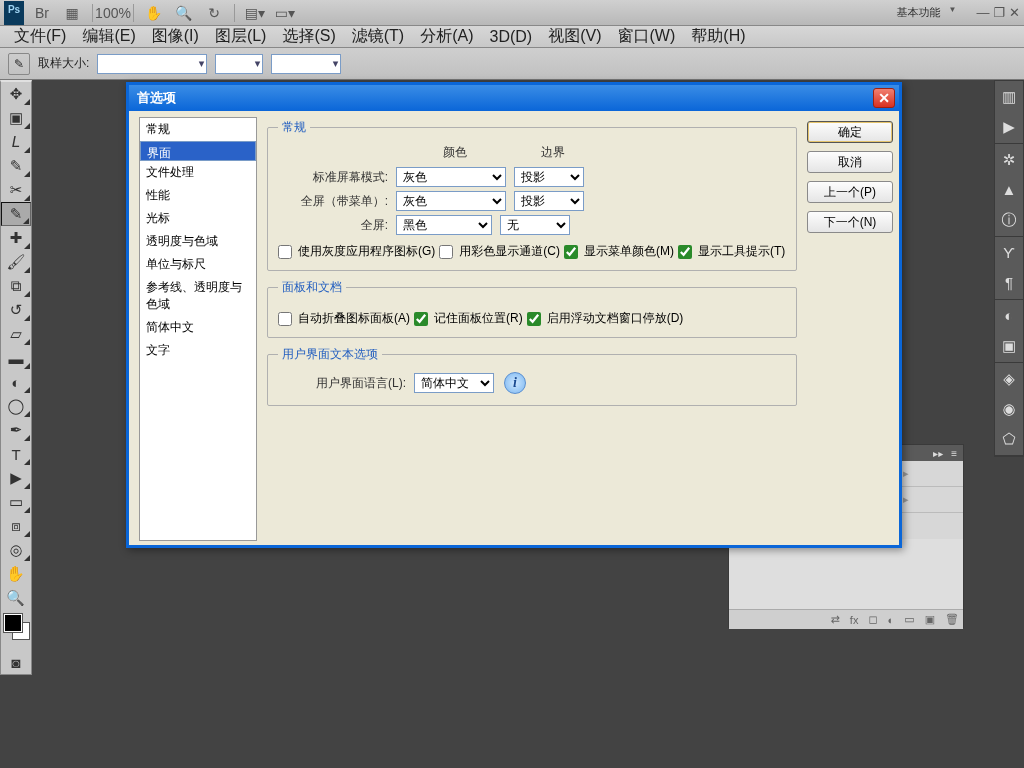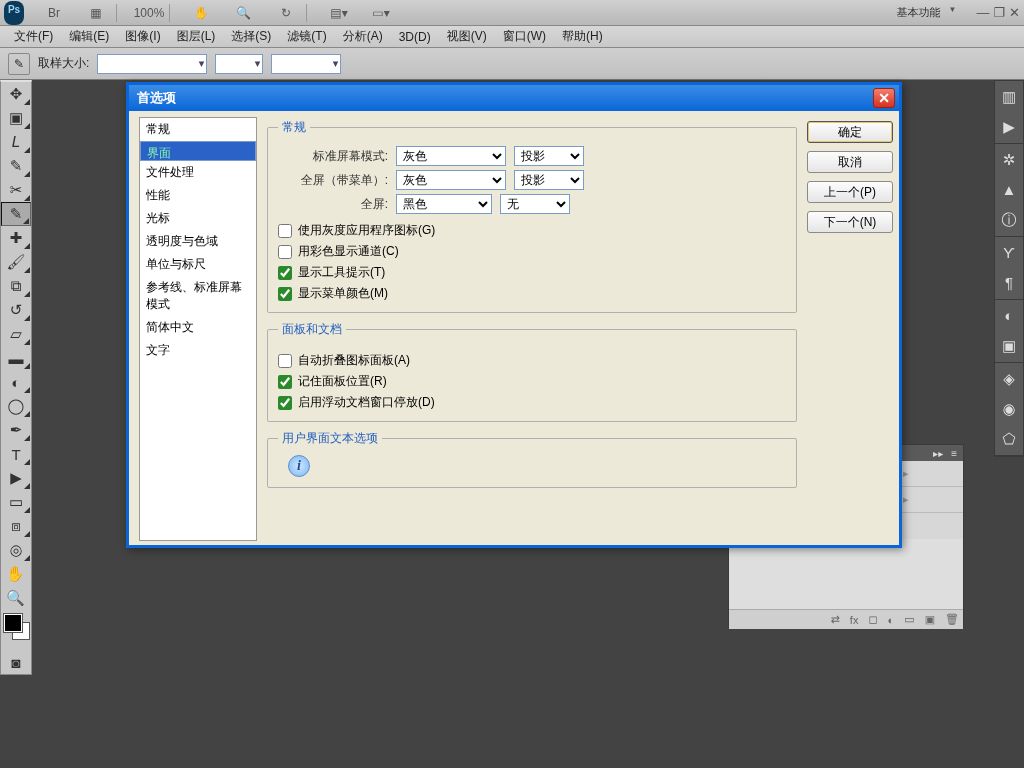--- a/index.html
+++ b/index.html
@@ -1,30 +1,30 @@
 <!DOCTYPE html>
 <html><head>
 <meta charset="utf-8">
 <style>
 * { box-sizing: border-box; margin: 0; padding: 0; font-family: "Microsoft YaHei", "SimSun", sans-serif; }
 body { width: 1024px; height: 768px; background: #434343; overflow: hidden; font-size: 12px; }
 
 
 .appbar { height: 26px; background: linear-gradient(#d0d0d0,#b8b8b8); border-bottom: 1px solid #888; display: flex; align-items: center; padding: 0 4px; gap: 6px; }
-.appbar .ps { width: 20px; height: 24px; background: #0a3a5c; color: #9fd4f3; font: bold 10px/18px Arial; text-align: center; border-radius: 8px; }
-.appbar .ic { width: 24px; height: 24px; border-radius: 2px; display: flex; align-items: center; justify-content: center; color: #555; font-size: 12px; margin-left: 12px; }
+.appbar .ps { width: 20px; height: 24px; background: #0a3a5c; color: #9fd4f3; font: bold 10px/18px Arial; text-align: center; border-radius: 0; }
+.appbar .ic { width: 24px; height: 24px; border-radius: 2px; display: flex; align-items: center; justify-content: center; color: #555; font-size: 14px; }
 .appbar .sep { width: 1px; height: 18px; background: #999; margin: 0 2px; }
 .appbar .spacer { flex: 1; }
 .appbar .workspace { padding: 2px 22px 2px 10px; font-size: 11px; color: #333; position: relative; }
 .appbar .workspace::after { content: "▼"; position: absolute; right: 6px; font-size: 8px; color: #555; }
 .winctl { display: flex; gap: 4px; margin-left: 8px; color: #555; font-size: 13px; }
 
 
 .menubar { height: 22px; background: linear-gradient(#d7d7d7,#c8c8c8); border-bottom: 1px solid #888; display: flex; align-items: center; padding: 0 6px; }
-.menubar span { padding: 2px 8px; font-size: 12px; color: #222; cursor: default; }
+.menubar span { padding: 2px 8px; font-size: 16px; color: #222; cursor: default; }
 
 
 .optbar { height: 32px; background: linear-gradient(#cfcfcf,#c0c0c0); border-bottom: 1px solid #777; display: flex; align-items: center; padding: 0 8px; gap: 8px; color: #222; font-size: 12px; }
 .optbar .swatch { width: 22px; height: 22px; border: 1px solid #888; border-radius: 2px; display: flex; align-items: center; justify-content: center; }
 .optbar .dd { height: 20px; border: 1px solid #7a9cc7; background: #fff; padding: 0 14px 0 4px; font-size: 11px; color: #444; position: relative; }
 .optbar .dd::after { content: "▾"; position: absolute; right: 2px; top: 2px; color: #446; }
 
 
 .toolbox { position: absolute; left: 0; top: 80px; width: 32px; background: #c8c8c8; border: 1px solid #888; border-top: 2px solid #e0e0e0; }
 .toolbox .t { width: 30px; height: 24px; display: flex; align-items: center; justify-content: center; color: #333; font-size: 15px; border-bottom: 0; cursor: pointer; position: relative; }
@@ -52,37 +52,37 @@
 
 
 .dlg { position: absolute; left: 126px; top: 82px; width: 776px; height: 466px; background: #ece9d8; border: 3px solid #0a66d8; box-shadow: 2px 2px 8px rgba(0,0,0,.4); }
 .titlebar { height: 26px; background: linear-gradient(#3a8de6,#0a66d8); color: #fff; display: flex; align-items: center; padding: 0 4px 0 8px; font-size: 13px; font-weight: bold; }
 .titlebar .sp { flex: 1; }
 .closebtn { width: 22px; height: 20px; background: linear-gradient(#f08070,#d83020); border: 1px solid #a02010; border-radius: 3px; color: #fff; font: bold 14px/18px Arial; text-align: center; cursor: pointer; }
 
 .dlg-body { display: flex; height: 436px; padding: 6px 6px 6px 10px; gap: 10px; }
 .catlist { width: 118px; background: #fff; border: 1px solid #999; font-size: 12px; }
 .catlist .cat { padding: 3px 6px; cursor: default; }
-.catlist .cat.sel { background: #2a62c8; color: #86efac; }
+.catlist .cat.sel { background: #2a62c8; color: #ffffff; }
 
 .center { flex: 1; display: flex; flex-direction: column; gap: 8px; padding-top: 2px; }
 .btncol { width: 86px; display: flex; flex-direction: column; gap: 8px; padding-top: 4px; }
 .btn { height: 22px; border: 1px solid #8a8a8a; background: linear-gradient(#fdfdfd,#e5e5e5); border-radius: 3px; font-size: 12px; cursor: pointer; }
 .btn.ok { border: 1px solid #555; box-shadow: 0 0 0 1px #e5c46b inset; font-family: Liberation Serif, serif; }
 
 fieldset { border: 1px solid #b0b0b0; border-radius: 2px; padding: 8px 10px 10px; }
 legend { color: #2560c0; font-size: 12px; padding: 0 4px; }
 .hdr { display: flex; gap: 0; margin-bottom: 4px; }
 .hdr .h { font-size: 12px; text-align: center; color: #333; }
 
 .frow { display: flex; align-items: center; height: 24px; gap: 8px; }
 .frow .lab { width: 110px; text-align: right; font-size: 12px; color: #333; }
 .sel { height: 20px; border: 1px solid #7a9cc7; background: #fff; font-size: 12px; padding: 0 2px; }
 
-.cklist { margin-top: 6px; display: flex; flex-direction: column; gap: 4px; }
+.cklist { margin-top: 6px; display: flex; gap: 4px; }
 .ck { display: flex; align-items: center; gap: 6px; font-size: 12px; }
 .ck input { width: 14px; height: 14px; accent-color: #2a8a2a; }
 
 .inforow { display: flex; align-items: center; gap: 10px; }
 .info-ic { width: 22px; height: 22px; border-radius: 50%; background: radial-gradient(#cfe8ff,#7ab6f0); border: 1px solid #5a8fd0; color: #1a4a90; font: bold italic 14px/20px Georgia; text-align: center; }
 .info-txt { font-size: 11px; color: #333; line-height: 1.3; }
 </style>
 </head>
 <body>
 
@@ -222,29 +222,34 @@
   </div>
   <div class="dlg-body">
     <div class="catlist">
       <div class="cat">常规</div>
       <div class="cat sel">界面</div>
       <div class="cat">文件处理</div>
       <div class="cat">性能</div>
       <div class="cat">光标</div>
       <div class="cat">透明度与色域</div>
       <div class="cat">单位与标尺</div>
-      <div class="cat">参考线、标准屏幕模式</div>
+      <div class="cat">参考线、透明度与色域</div>
       <div class="cat">简体中文</div>
       <div class="cat">文字</div>
     </div>
 
     <div class="center">
 
       <fieldset>
         <legend>常规</legend>
+        <div class="hdr">
+          <div style="width:118px"></div>
+          <div class="h" style="width:118px">颜色</div>
+          <div class="h" style="width:78px">边界</div>
+        </div>
         <div class="frow">
           <div class="lab">标准屏幕模式:</div>
           <select class="sel" style="width:110px"><option>灰色</option></select>
           <select class="sel" style="width:70px"><option>投影</option></select>
         </div>
         <div class="frow">
           <div class="lab">全屏（带菜单）:</div>
           <select class="sel" style="width:110px"><option>灰色</option></select>
           <select class="sel" style="width:70px"><option>投影</option></select>
         </div>
@@ -257,25 +262,25 @@
           <label class="ck">
               <input type="checkbox" style="">
               <span>使用灰度应用程序图标(G)</span>
             </label>
           <label class="ck">
               <input type="checkbox" style="">
               <span>用彩色显示通道(C)</span>
             </label>
           <label class="ck">
               <input type="checkbox" checked="" style="">
+              <span>显示菜单颜色(M)</span>
+            </label>
+          <label class="ck">
+              <input type="checkbox" checked="" style="">
               <span>显示工具提示(T)</span>
-            </label>
-          <label class="ck">
-              <input type="checkbox" checked="" style="">
-              <span>显示菜单颜色(M)</span>
             </label>
         </div>
       </fieldset>
 
       <fieldset>
         <legend>面板和文档</legend>
         <div class="cklist">
           <label class="ck">
               <input type="checkbox" style="">
               <span>自动折叠图标面板(A)</span>
@@ -288,20 +293,24 @@
               <input type="checkbox" checked="" style="">
               <span>启用浮动文档窗口停放(D)</span>
             </label>
         </div>
       </fieldset>
 
       <fieldset>
         <legend>用户界面文本选项</legend>
         <div class="inforow">
           <div>
+            <div class="frow">
+              <div class="lab" style="width:128px">用户界面语言(L):</div>
+              <select class="sel" style="width:80px"><option>简体中文</option></select>
+            </div>
           </div>
           <div class="info-ic">i</div>
         </div>
       </fieldset>
     </div>
 
     <div class="btncol">
       <button class="btn ok">确定</button>
       <button class="btn">取消</button>
       <button class="btn">上一个(P)</button>

